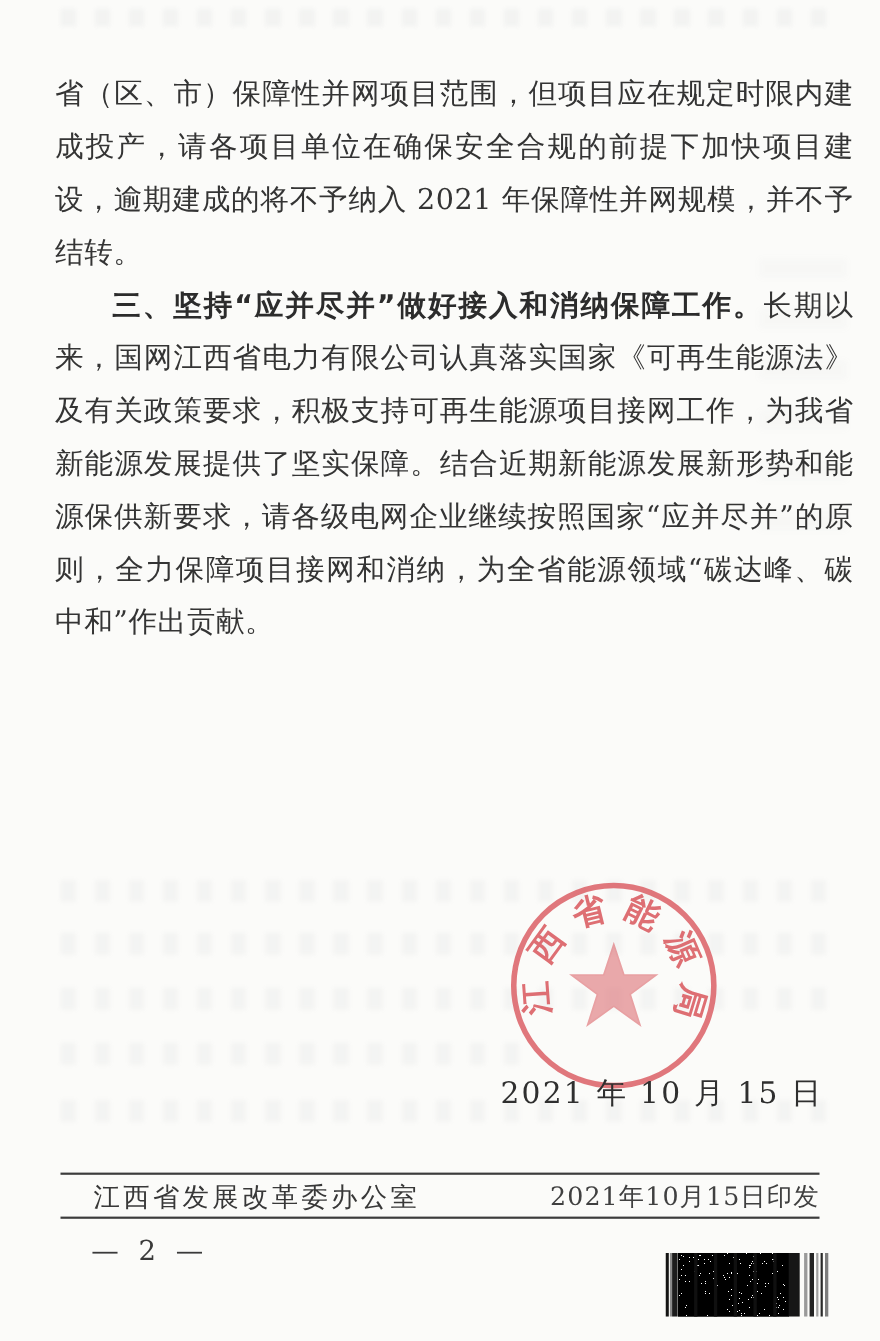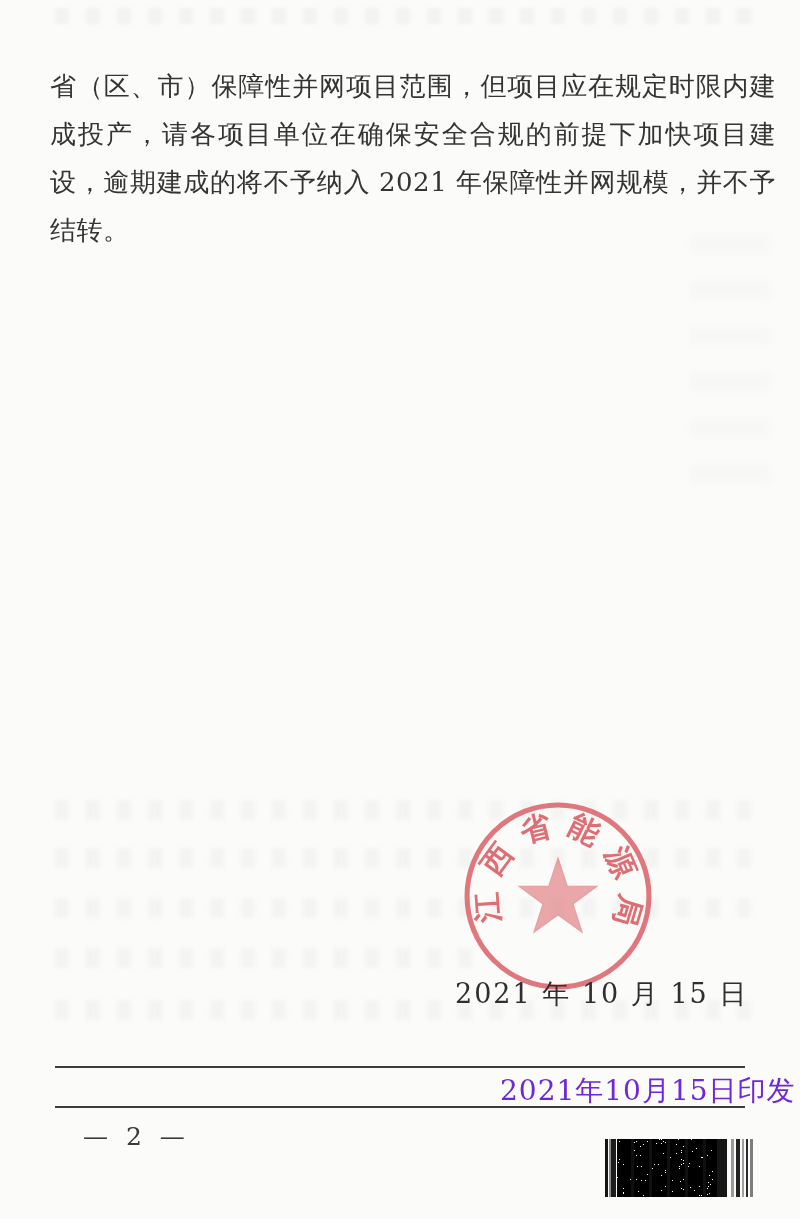--- a/index.html
+++ b/index.html
@@ -47,21 +47,21 @@
     background:#3c3c3c;z-index:2;
   }
   .rule-top{top:1066px;}
   .rule-bottom{top:1106px;}
   .footer-issuer{
     position:absolute;left:85px;top:1072px;z-index:2;
     font-size:24px;letter-spacing:3px;color:#383838;white-space:nowrap;
   }
   .footer-printdate{
     position:absolute;left:500px;top:1072px;width:242px;z-index:2;
-    font-size:28px;letter-spacing:1px;color:#6d28d9;
+    font-size:23px;letter-spacing:1px;color:#404040;
     text-align:left;white-space:nowrap;
   }
   .page-number{
     position:absolute;left:83px;top:1122px;z-index:2;
     font-size:25px;letter-spacing:5px;color:#3a3a3a;white-space:nowrap;
   }
 
   
   .barcode{position:absolute;left:605px;top:1139px;z-index:2;}
 
@@ -90,38 +90,40 @@
   <div class="ghost-row ghost-top"></div>
   <div class="ghost-col"></div>
   <div class="ghost-row g1"></div>
   <div class="ghost-row g2"></div>
   <div class="ghost-row g3"></div>
   <div class="ghost-row g4"></div>
   <div class="ghost-row g5"></div>
 
   <div class="doc-body">
     <p><span>省（区、市）保障性并网项目范围，但项目应在规定时限内建成投产，请各项目单位在确保安全合规的前提下加快项目建设，逾期建成的将不予纳入 2021 年保障性并网规模，并不予结转。</span></p>
+    <p class="para-indent"><span class="para-head">三、坚持“应并尽并”做好接入和消纳保障工作。</span><span>长期以来，国网江西省电力有限公司认真落实国家《可再生能源法》及有关政策要求，积极支持可再生能源项目接网工作，为我省新能源发展提供了坚实保障。结合近期新能源发展新形势和能源保供新要求，请各级电网企业继续按照国家“应并尽并”的原则，全力保障项目接网和消纳，为全省能源领域“碳达峰、碳中和”作出贡献。</span></p>
   </div>
 
   <div class="seal">
     <svg width="192" height="192" viewBox="0 0 190 190">
       <defs>
         <path id="sealArc" d="M 43 125 A 60 60 0 1 1 147 125" fill="none"></path>
       </defs>
       <circle class="seal-ring" cx="95" cy="95" r="90" stroke="#d9565c"></circle>
       <polygon class="seal-star" points="95,58 104.1,85.5 133,85.6 109.7,102.8 118.5,130.4 95,113.5 71.5,130.4 80.3,102.8 57,85.6 85.9,85.5" stroke="#d9565c" fill="#db646a"></polygon>
       <text class="seal-chars" fill="#d9565c">
         <textPath href="#sealArc" startOffset="6">江西省能源局</textPath>
       </text>
     </svg>
   </div>
 
   <div class="sign-date">2021 年 10 月 15 日</div>
 
   <div class="footer-rule rule-top"></div>
+  <div class="footer-issuer">江西省发展改革委办公室</div>
   <div class="footer-printdate">2021年10月15日印发</div>
   <div class="footer-rule rule-bottom"></div>
   <div class="page-number">— 2 —</div>
 
   <div class="barcode">
     <svg width="150" height="58" viewBox="0 0 150 58">
       <defs>
         <filter id="bcNoise" x="0" y="0" width="100%" height="100%">
           <feTurbulence type="turbulence" baseFrequency="0.55" numOctaves="2" stitchTiles="stitch" result="t"></feTurbulence>
           <feColorMatrix in="t" type="saturate" values="0"></feColorMatrix>

